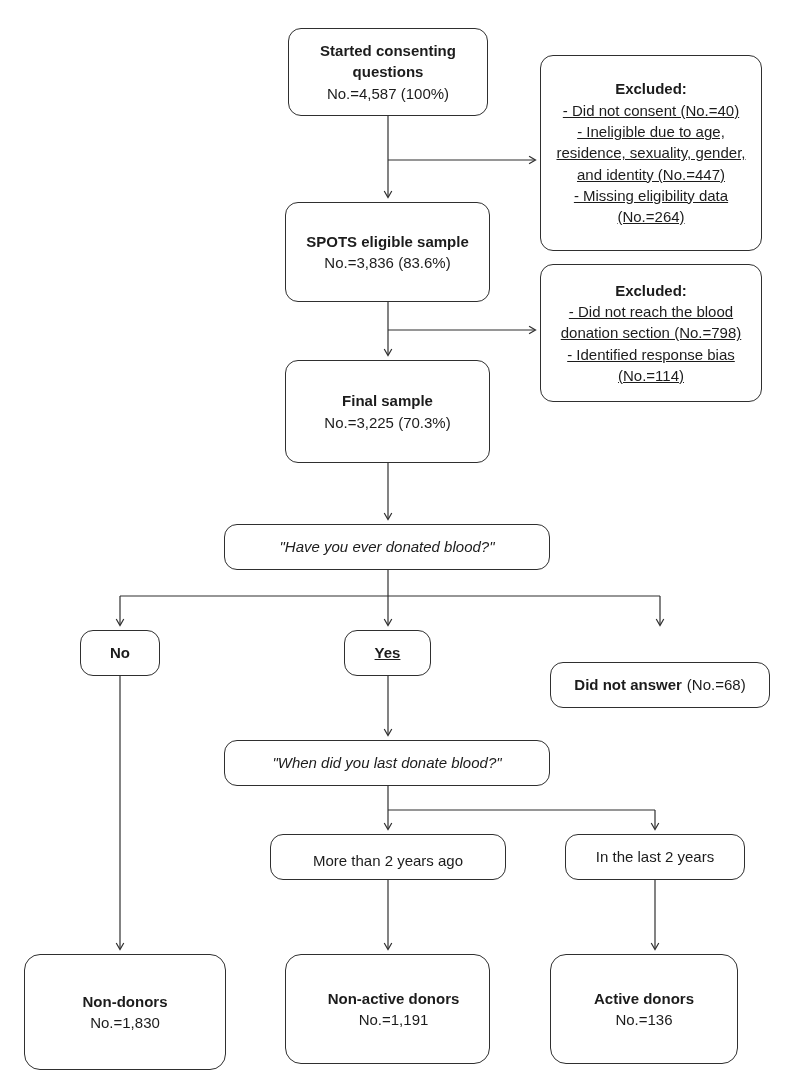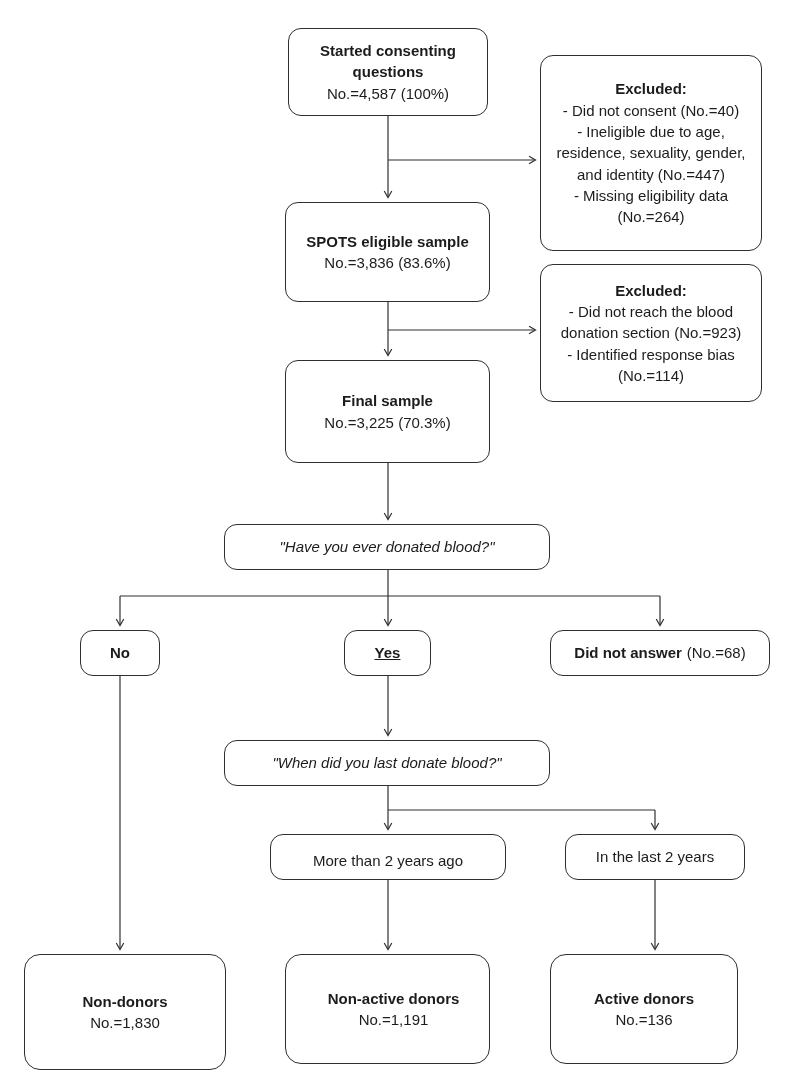--- a/index.html
+++ b/index.html
@@ -20,24 +20,24 @@
     border-radius: 13px;
     display: flex;
     flex-direction: column;
     align-items: center;
     justify-content: center;
     text-align: center;
     font-size: 15px;
     line-height: 1.42;
     padding: 8px 12px;
   }
-  .box.row { flex-direction: row; gap: 5px; flex-wrap: nowrap; white-space: nowrap; }
+  .box.row { flex-direction: row; gap: 5px; flex-wrap: nowrap; white-space: nowrap; margin-top: 32px; }
   .bold { font-weight: bold; }
   .italic { font-style: italic; }
-  .excluded-items div { text-align: center; }
+  .excluded-items div { text-align: center; text-decoration: underline; }
 </style>
 </head>
 <body>
 
 <div class="canvas">
 
   <svg class="connectors" viewBox="0 0 800 1087" xmlns="http://www.w3.org/2000/svg">
     <defs>
       <marker id="arrow" viewBox="0 0 10 10" refX="7.5" refY="5" markerWidth="9" markerHeight="9" orient="auto">
         <path d="M2,1.5 L8,5 L2,8.5" fill="none" stroke="#2f2f2f" stroke-width="1.1"></path>
@@ -88,21 +88,21 @@
   </div>
 
   <div class="box" style="left:285px; top:202px; width:205px; height:100px;">
     <div class="bold">SPOTS eligible sample</div>
     <div>No.=3,836 (83.6%)</div>
   </div>
 
   <div class="box" style="left:540px; top:264px; width:222px; height:138px;">
     <div class="bold">Excluded:</div>
     <div class="excluded-items">
-      <div>- Did not reach the blood donation section (No.=923)</div>
+      <div>- Did not reach the blood donation section (No.=798)</div>
       <div>- Identified response bias (No.=114)</div>
     </div>
   </div>
 
   <div class="box" style="left:285px; top:360px; width:205px; height:103px;">
     <div class="bold">Final sample</div>
     <div>No.=3,225 (70.3%)</div>
   </div>
 
   <div class="box" style="left:224px; top:524px; width:326px; height:46px;">

